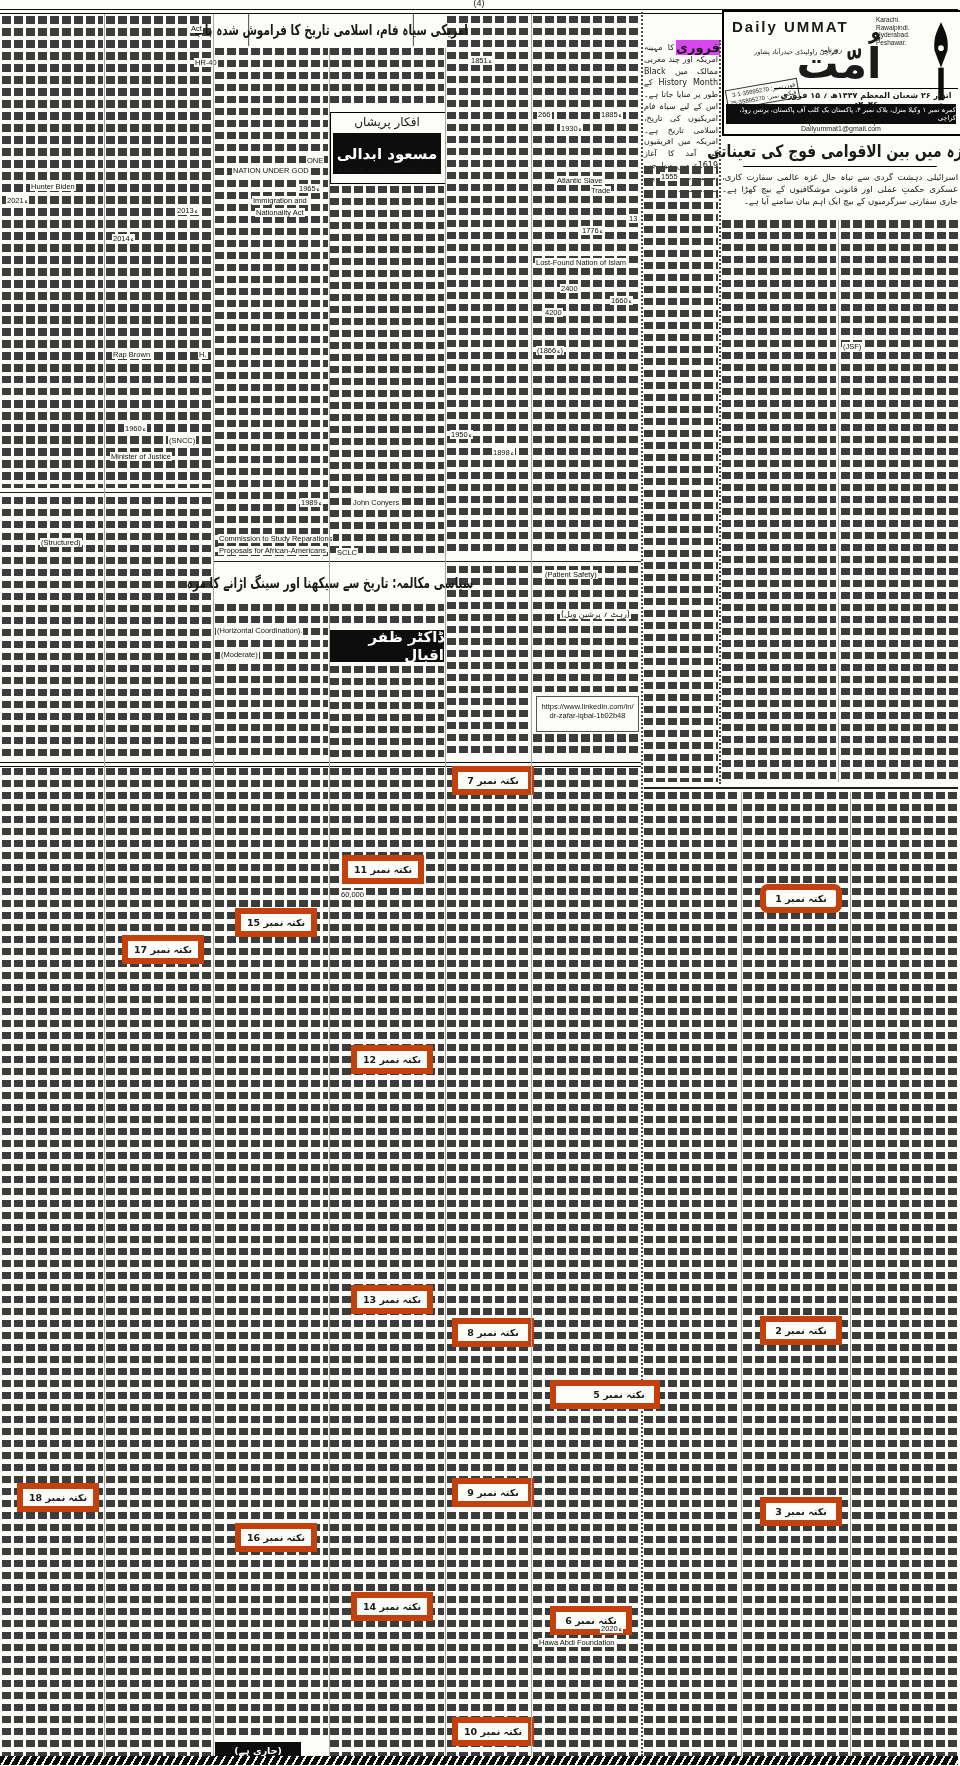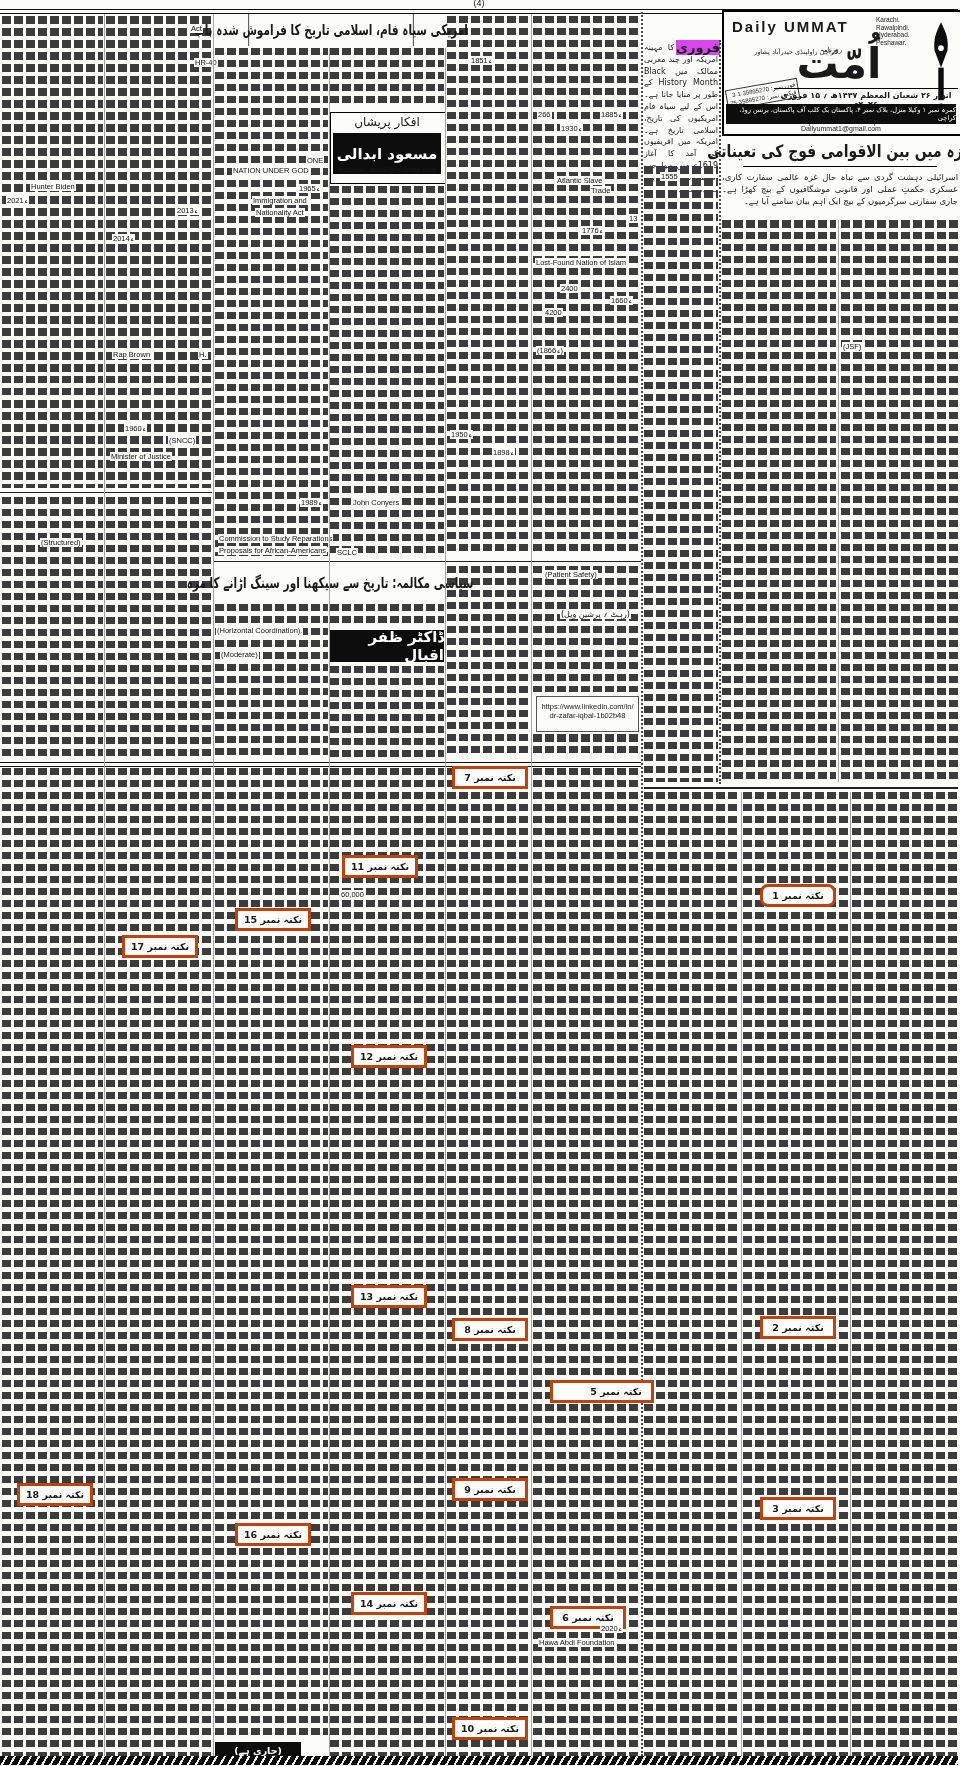--- a/index.html
+++ b/index.html
@@ -11,21 +11,21 @@
          repeating-linear-gradient(to bottom, rgba(252,252,249,0) 0 7.5px, #fcfcf9 7.5px 12px),
          repeating-linear-gradient(90deg, #3c3c3c 0 9px, rgba(0,0,0,0) 9px 12px);}
   .utxt{position:absolute;direction:rtl;text-align:justify;font-size:8.5px;line-height:11.8px;color:#191919;}
   .vrule{position:absolute;width:1px;background:#a8a8a2;}
   .vdash{position:absolute;width:0;border-left:2px dotted #4a4a4a;}
   .hrule{position:absolute;height:1px;background:#222;}
   .hrule2{position:absolute;height:3px;border-top:1px solid #111;border-bottom:1px solid #111;background:transparent;}
   .chip{position:absolute;background:#fcfcf9;font-family:"Liberation Sans",sans-serif;
         font-size:7.5px;line-height:9px;white-space:nowrap;color:#111;padding:0 1px;}
   .urchip{position:absolute;background:#fcfcf9;direction:rtl;font-size:8px;white-space:nowrap;color:#111;padding:0 1px;}
-  .numbox{position:absolute;width:70px;height:17px;border:3px solid #c2410c;background:#fcfcf9;
+  .numbox{position:absolute;width:70px;height:17px;border:6px solid #c2410c;background:#fcfcf9;
           display:flex;align-items:center;justify-content:center;direction:rtl;
           font-weight:bold;font-size:9.5px;}
   .headline{position:absolute;display:flex;align-items:center;justify-content:center;
             font-weight:bold;direction:rtl;white-space:nowrap;background:#fcfcf9;}
   .blackbox{position:absolute;background:#0d0d0d;color:#fff;display:flex;align-items:center;
             justify-content:center;direction:rtl;font-weight:bold;}
   .small-en{font-family:"Liberation Sans",sans-serif;}
   #masthead{position:absolute;left:722px;top:10px;width:236px;height:122px;border:2px solid #000;background:#fcfcf9;}
   #bottom-zig{position:absolute;left:0;top:1756px;width:958px;height:9px;
       background:repeating-linear-gradient(120deg,#0c0c0c 0 5px,#f4f4ef 5px 7px);}

